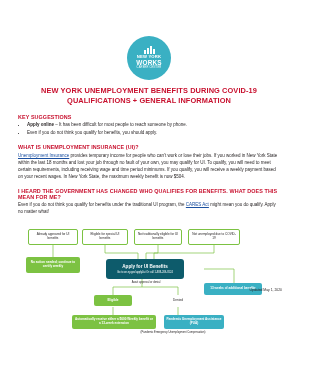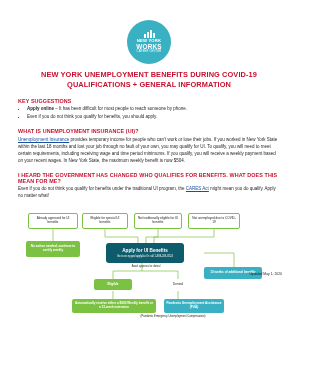--- a/index.html
+++ b/index.html
@@ -14,20 +14,21 @@
     color: #231f20;
     overflow: hidden;
     position: relative;
   }
   .page {
     width: 298px;
     height: 280px;
     box-sizing: border-box;
     padding: 18px 18px 6px 18px;
     position: relative;
+    margin-top: 16px;
   }
 
   
   .logo-wrap {
     display: flex;
     justify-content: center;
     margin-top: 2px;
     margin-bottom: 6px;
   }
   .logo {

